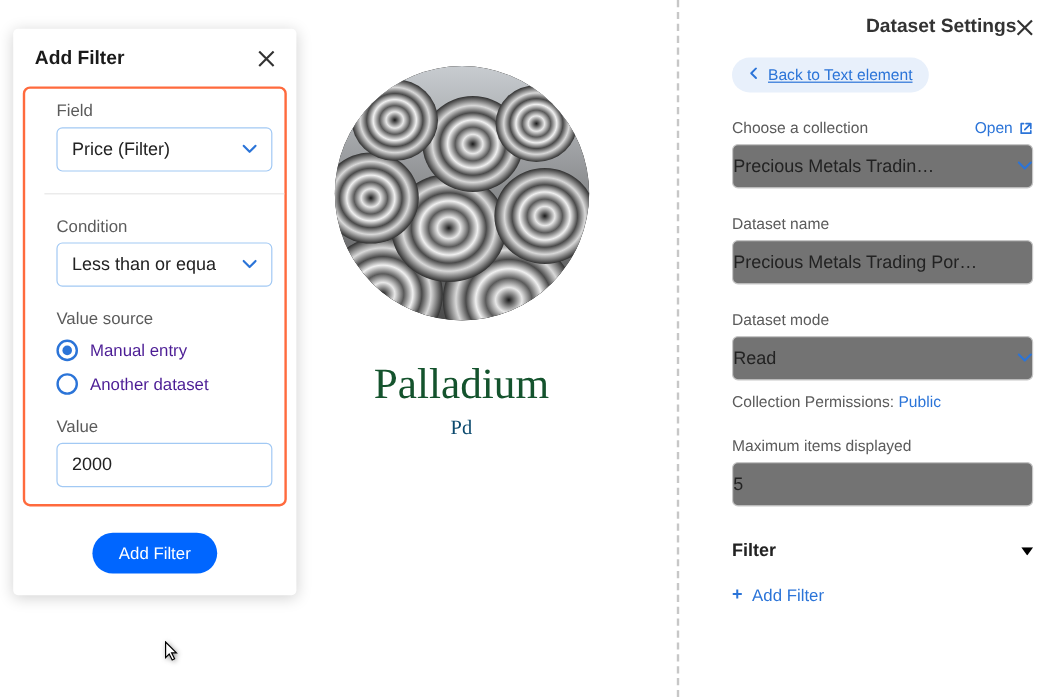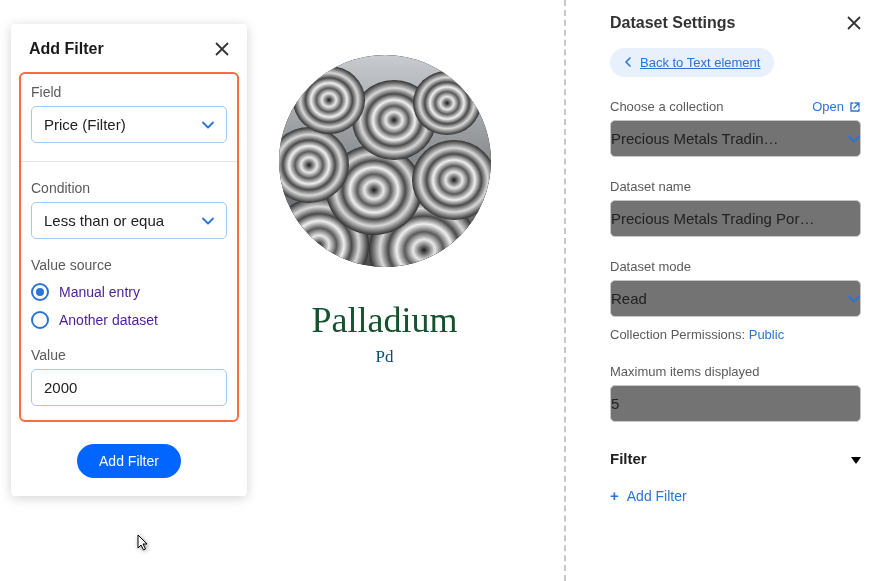--- a/index.html
+++ b/index.html
@@ -31,21 +31,21 @@
       padding: 16px 18px 14px 18px;
     }
     .af-header h2 { font-size: 16px; font-weight: 600; color: #1a1a1a; }
     .close-x { width: 14px; height: 14px; cursor: pointer; }
     .close-x svg { display: block; }
 
     .highlight-box {
       margin: 0 8px;
       border: 2px solid #ff6a3d;
       border-radius: 6px;
-      padding: 10px 10px 14px 10px;
+      padding: 10px 10px 14px 26px;
     }
     .label { font-size: 14px; color: #5b5b5b; margin-bottom: 6px; display: block; }
     .select-box, .text-input {
       width: 100%;
       border: 1px solid #a2c9f4;
       border-radius: 5px;
       padding: 9px 12px;
       font-size: 15px;
       color: #222;
       background: #fff;
@@ -132,21 +132,21 @@
     .ds-panel {
       position: absolute;
       left: 590px;
       top: 0;
       right: 0;
       bottom: 0;
       background: #fff;
       padding: 14px 20px 0 20px;
     }
     .ds-header {
-      display: flex; justify-content: space-between; align-items: center;
+      display: flex; justify-content: flex-end; align-items: center;
       margin-bottom: 16px;
     }
     .ds-header h2 { font-size: 16px; font-weight: 600; }
 
     .back-pill {
       display: inline-flex; align-items: center; gap: 8px;
       background: #e8f0fb; color: #2b74d8;
       padding: 7px 14px; border-radius: 16px;
       font-size: 13px; cursor: pointer; text-decoration: underline;
     }

